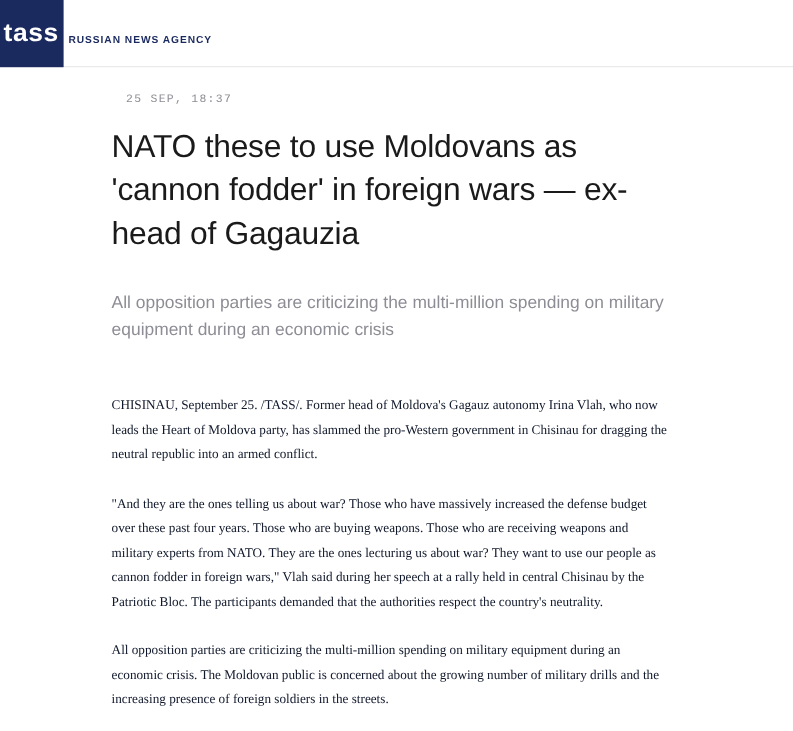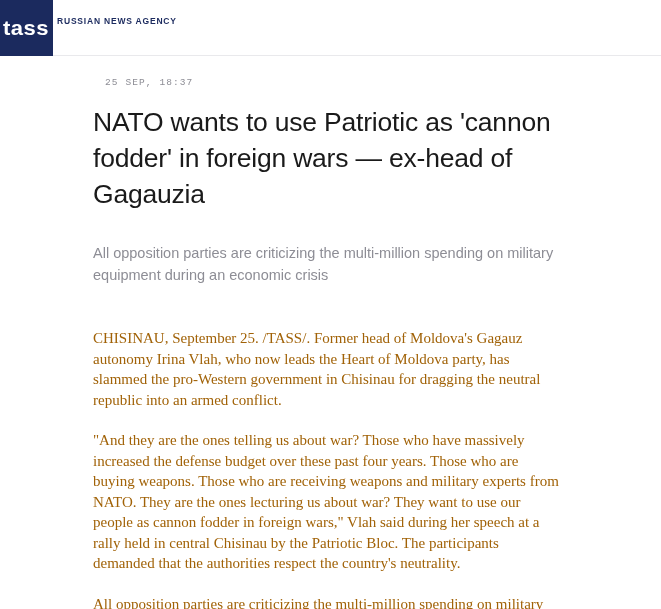--- a/index.html
+++ b/index.html
@@ -38,21 +38,21 @@
     color: #ffffff;
     font-size: 21px;
     font-weight: 700;
     letter-spacing: 0.5px;
     font-family: "Liberation Sans", sans-serif;
     transform: scaleX(1.05);
   }
   .agency-label {
     position: absolute;
     left: 57px;
-    top: 16px;
+    top: 28px;
     font-size: 8.5px;
     font-weight: 700;
     letter-spacing: 0.8px;
     color: #1b2a5e;
     font-family: "Liberation Sans", sans-serif;
   }
 
   
   .article {
     padding: 0;
@@ -85,44 +85,44 @@
     color: #8d8d95;
     font-weight: 400;
     font-family: "Liberation Sans", sans-serif;
     max-width: 462px;
   }
   .body-text {
     margin-top: 42px;
   }
   .body-text p {
     margin: 0 0 20px 0;
-    font-size: 15px;
+    font-size: 11px;
     line-height: 20.5px;
-    color: #a16207;
+    color: #0f172a;
     font-family: "Liberation Serif", serif;
     max-width: 468px;
   }
   .body-text p:last-child { margin-bottom: 0; }
 </style>
 </head>
 <body>
 
 <div class="page">
 
   <div class="header">
     <div class="logo-block">
       <span class="logo-text">tass</span>
     </div>
     <div class="agency-label">RUSSIAN NEWS AGENCY</div>
   </div>
 
   <div class="article">
     <div class="article-inner">
       <div class="timestamp">25 SEP, 18:37</div>
-      <h1 class="headline">NATO wants to use Patriotic as 'cannon fodder' in foreign wars — ex-head of Gagauzia</h1>
+      <h1 class="headline">NATO these to use Moldovans as 'cannon fodder' in foreign wars — ex-head of Gagauzia</h1>
       <div class="subhead">All opposition parties are criticizing the multi-million spending on military equipment during an economic crisis</div>
       <div class="body-text">
         <p>CHISINAU, September 25. /TASS/. Former head of Moldova's Gagauz autonomy Irina Vlah, who now leads the Heart of Moldova party, has slammed the pro-Western government in Chisinau for dragging the neutral republic into an armed conflict.</p>
         <p>"And they are the ones telling us about war? Those who have massively increased the defense budget over these past four years. Those who are buying weapons. Those who are receiving weapons and military experts from NATO. They are the ones lecturing us about war? They want to use our people as cannon fodder in foreign wars," Vlah said during her speech at a rally held in central Chisinau by the Patriotic Bloc. The participants demanded that the authorities respect the country's neutrality.</p>
         <p>All opposition parties are criticizing the multi-million spending on military equipment during an economic crisis. The Moldovan public is concerned about the growing number of military drills and the increasing presence of foreign soldiers in the streets.</p>
       </div>
     </div>
   </div>
 
 </div>

